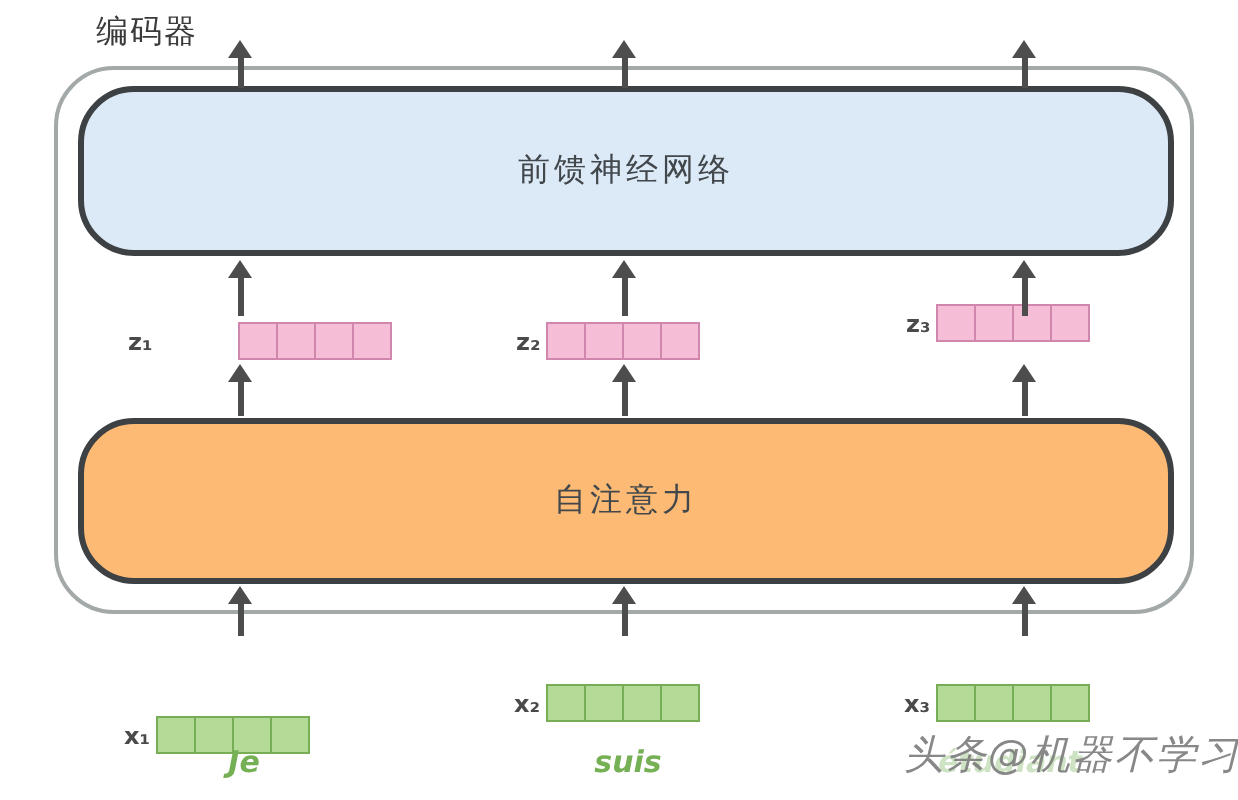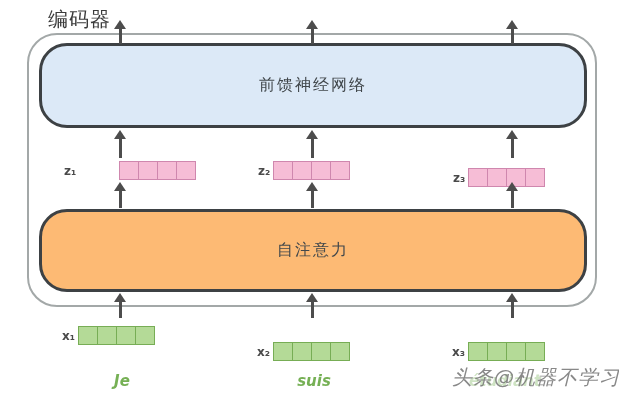--- a/index.html
+++ b/index.html
@@ -6,21 +6,21 @@
   body{
     width:619px;height:400px;position:relative;overflow:hidden;
     background:#ffffff;
     font-family:"DejaVu Sans","Liberation Sans",sans-serif;
   }
   .abs{position:absolute;}
 
   
   .encoder-label{
     left:48px;top:6px;
-    font-size:20px;color:#3a3a3a;letter-spacing:1px;
+    font-size:16px;color:#3a3a3a;letter-spacing:1px;
   }
 
   
   .outer-box{
     left:27px;top:33px;width:566px;height:270px;
     border:2px solid #a3a8a8;border-radius:30px;background:#ffffff;
   }
 
   
   .block{
@@ -39,22 +39,22 @@
   .vec-label{
     font-size:12px;font-weight:bold;color:#4a4a4a;
   }
   .cells{display:flex;}
   .cell{width:18px;height:17px;margin-left:-1px;}
   .vec-z .cell{background:#f6bdd6;border:1px solid #cf87ae;}
   .vec-x .cell{background:#b4da97;border:1px solid #77ad55;}
 
   .vec-z1{left:64px;top:161px;gap:44px;}
   .vec-z2{left:258px;top:161px;}
-  .vec-z3{left:453px;top:168px;align-items:center;}
-  .vec-x1{left:62px;top:326px;}
+  .vec-z3{left:453px;top:152px;align-items:center;}
+  .vec-x1{left:62px;top:358px;}
   .vec-x2{left:257px;top:342px;}
   .vec-x3{left:452px;top:342px;}
 
   
   .arrow{
     width:12px;display:flex;flex-direction:column;align-items:center;
   }
   .arrow .head{
     width:0;height:0;
     border-left:6px solid transparent;border-right:6px solid transparent;

